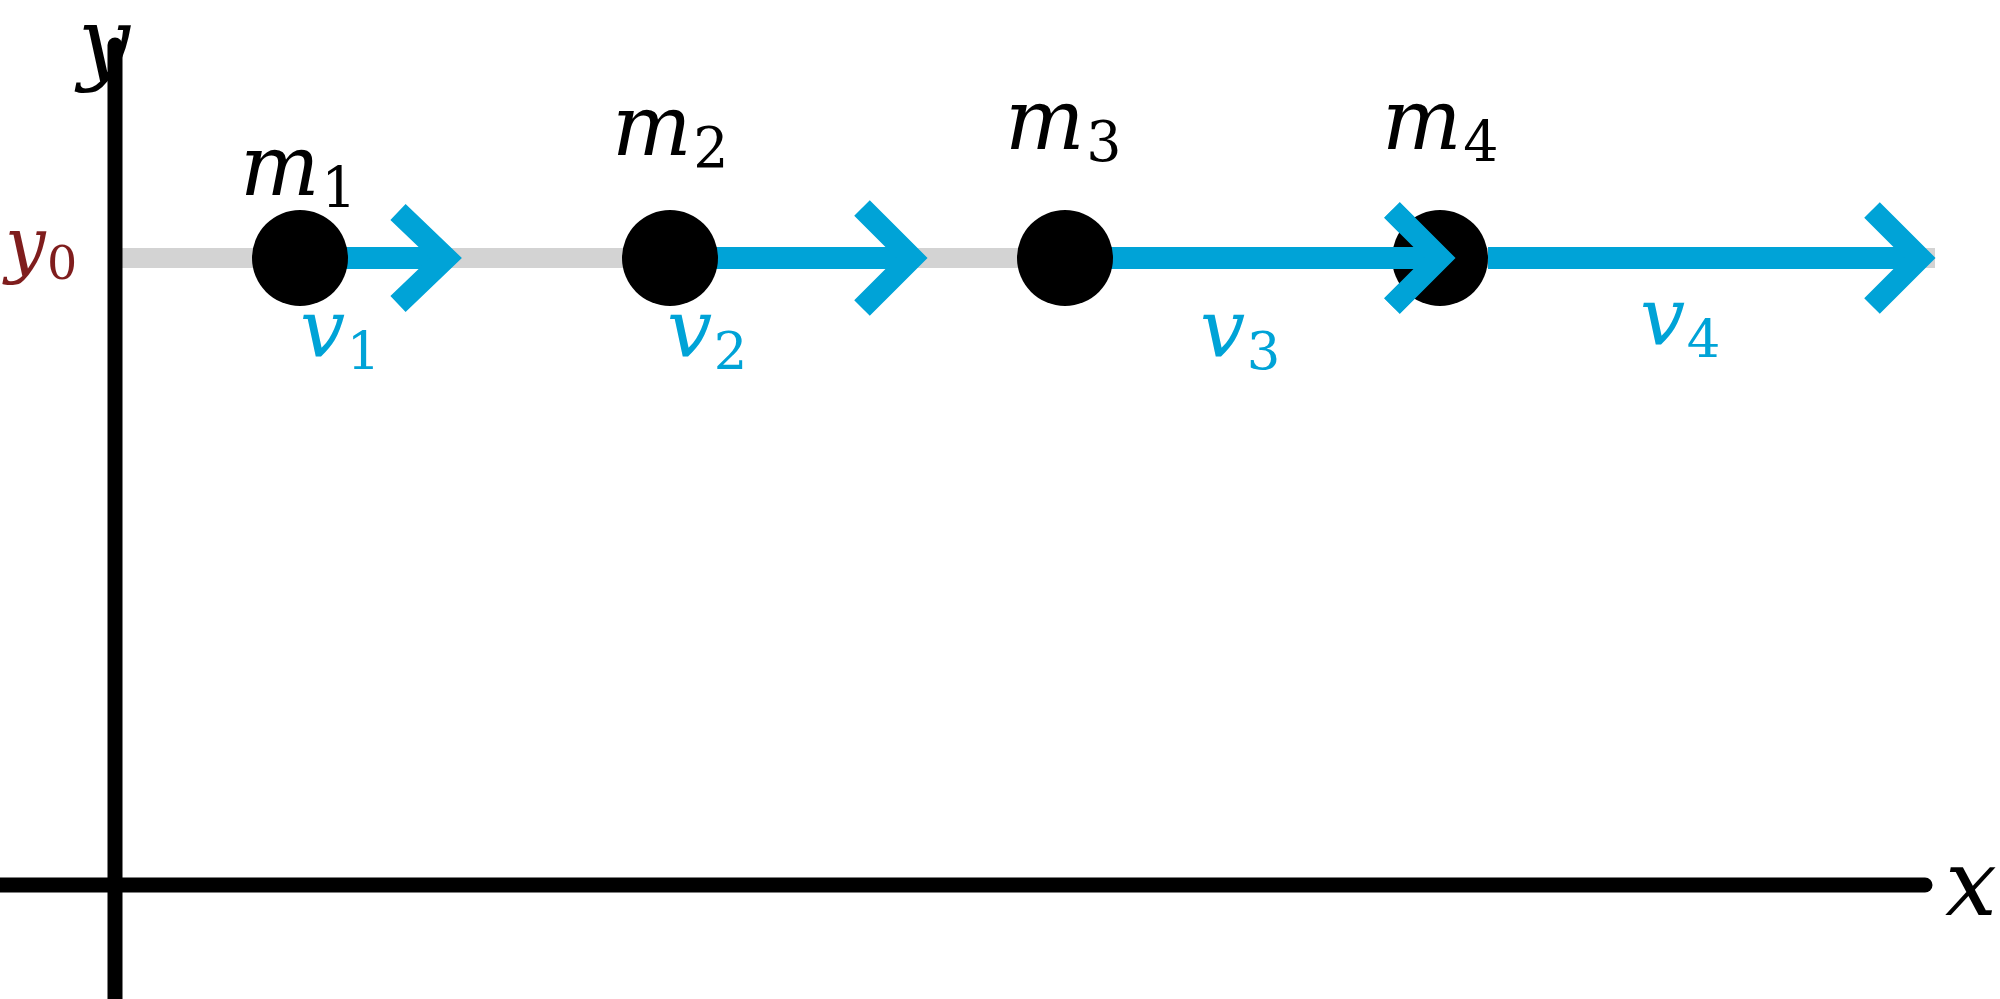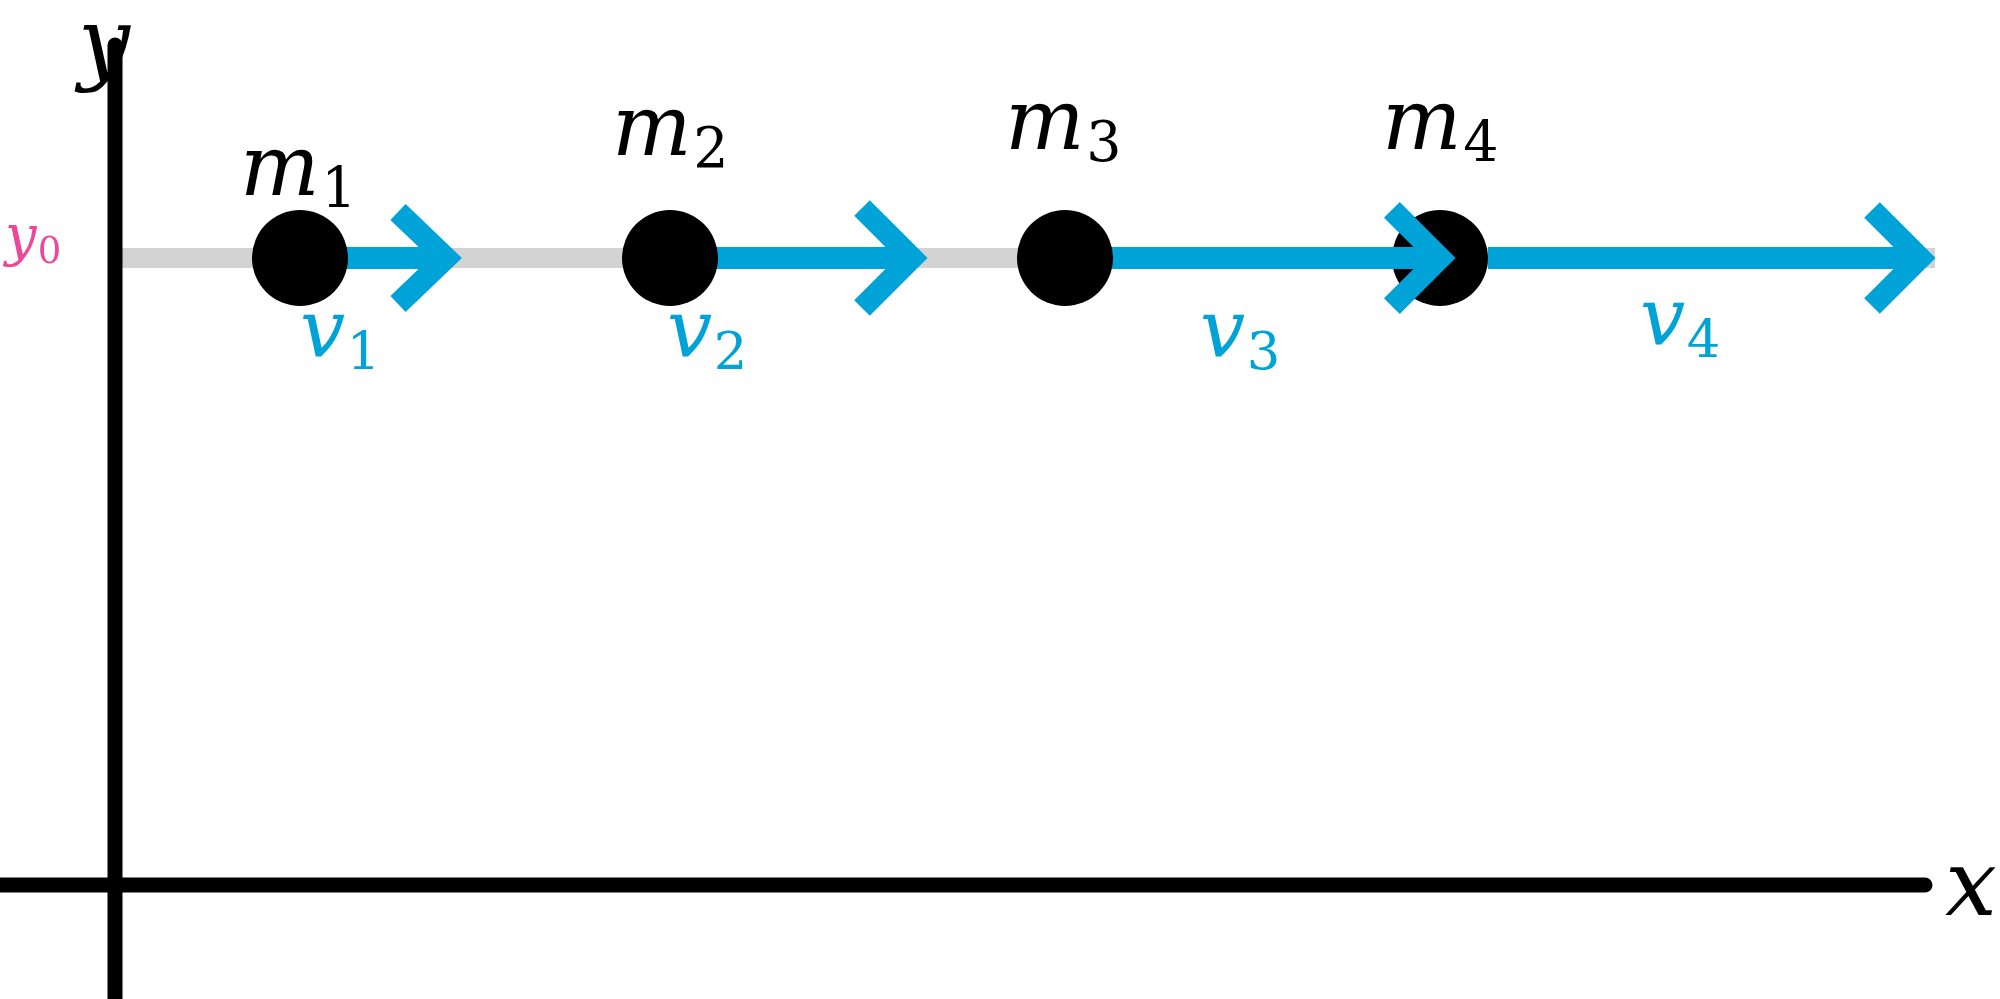--- a/index.html
+++ b/index.html
@@ -38,22 +38,22 @@
     font-style: normal;
     font-size: 0.66em;
     vertical-align: -0.22em;
     padding-left: 0.03em;
   }
   .axis-label {
     font-size: 92px;
     color: #000000;
   }
   .y0-label {
-    font-size: 56px;
-    color: #ec4899;
+    font-size: 72px;
+    color: #7f1d1d;
   }
   .mass-label {
     font-size: 84px;
     color: #000000;
   }
   .vel-label {
     font-size: 80px;
     color: #00A3D7;
   }
 </style>

